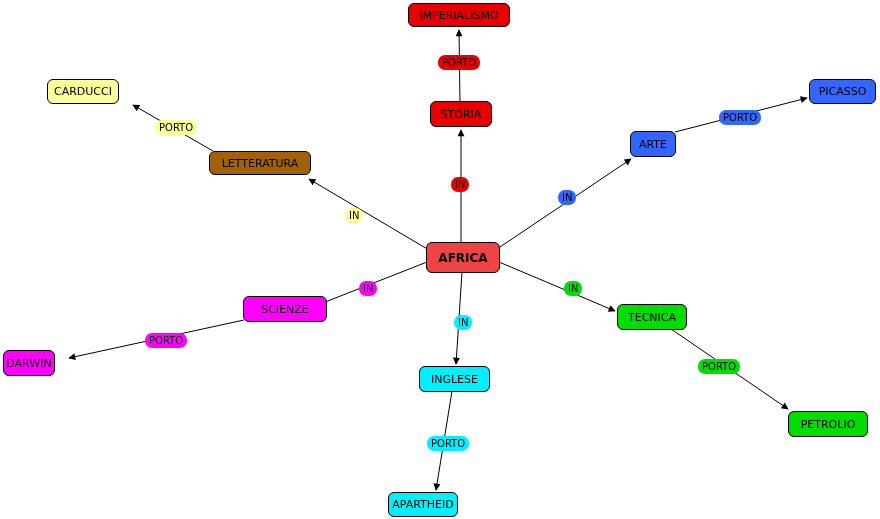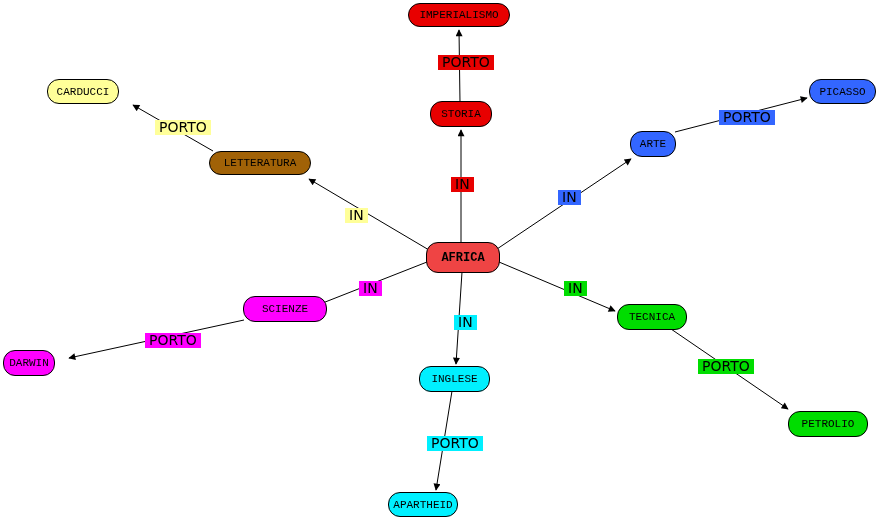--- a/index.html
+++ b/index.html
@@ -13,36 +13,36 @@
       overflow: hidden;
     }
     .wires { position: absolute; left: 0; top: 0; }
     .wires line { stroke: #000; stroke-width: 1; }
     .node {
       position: absolute;
       display: flex;
       align-items: center;
       justify-content: center;
       border: 1px solid #000;
-      border-radius: 12px;
+      border-radius: 6px;
       font-size: 11px;
       color: #000;
       white-space: nowrap;
       cursor: default;
-      font-family: Liberation Mono, monospace;
     }
     .node.bold { font-weight: bold; font-size: 12px; }
     .elabel {
       position: absolute;
-      font-size: 14px;
+      font-size: 10px;
       color: #000;
       padding: 1px 4px;
       white-space: nowrap;
       line-height: 13px;
       cursor: default;
+      border-radius: 7px;
     }
   </style>
 </head>
 <body>
 
 <div class="canvas">
 
   <svg class="wires" width="880" height="519">
     <defs>
       <marker id="arrow" viewBox="0 0 10 10" refX="9" refY="5" markerWidth="9" markerHeight="7" orient="auto">

